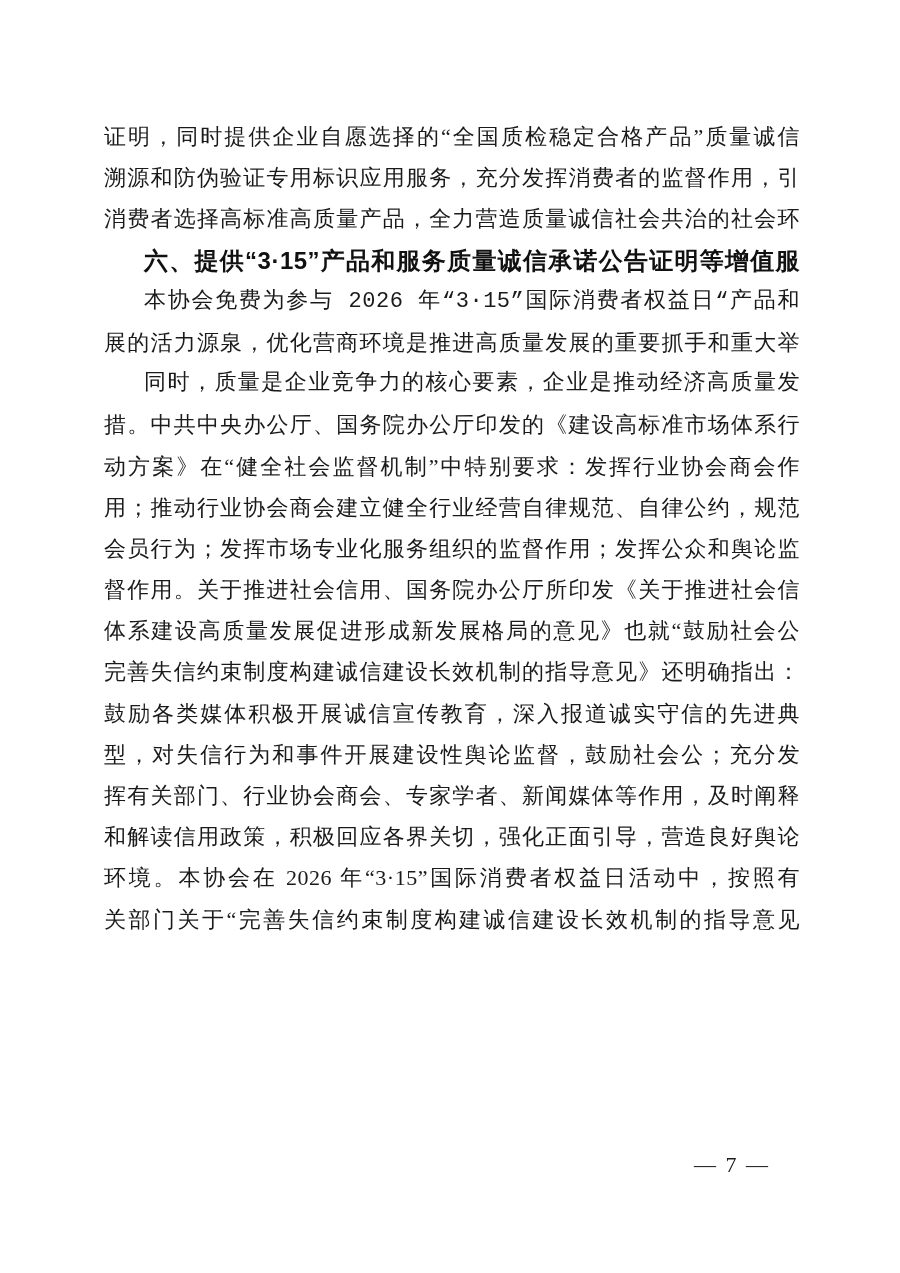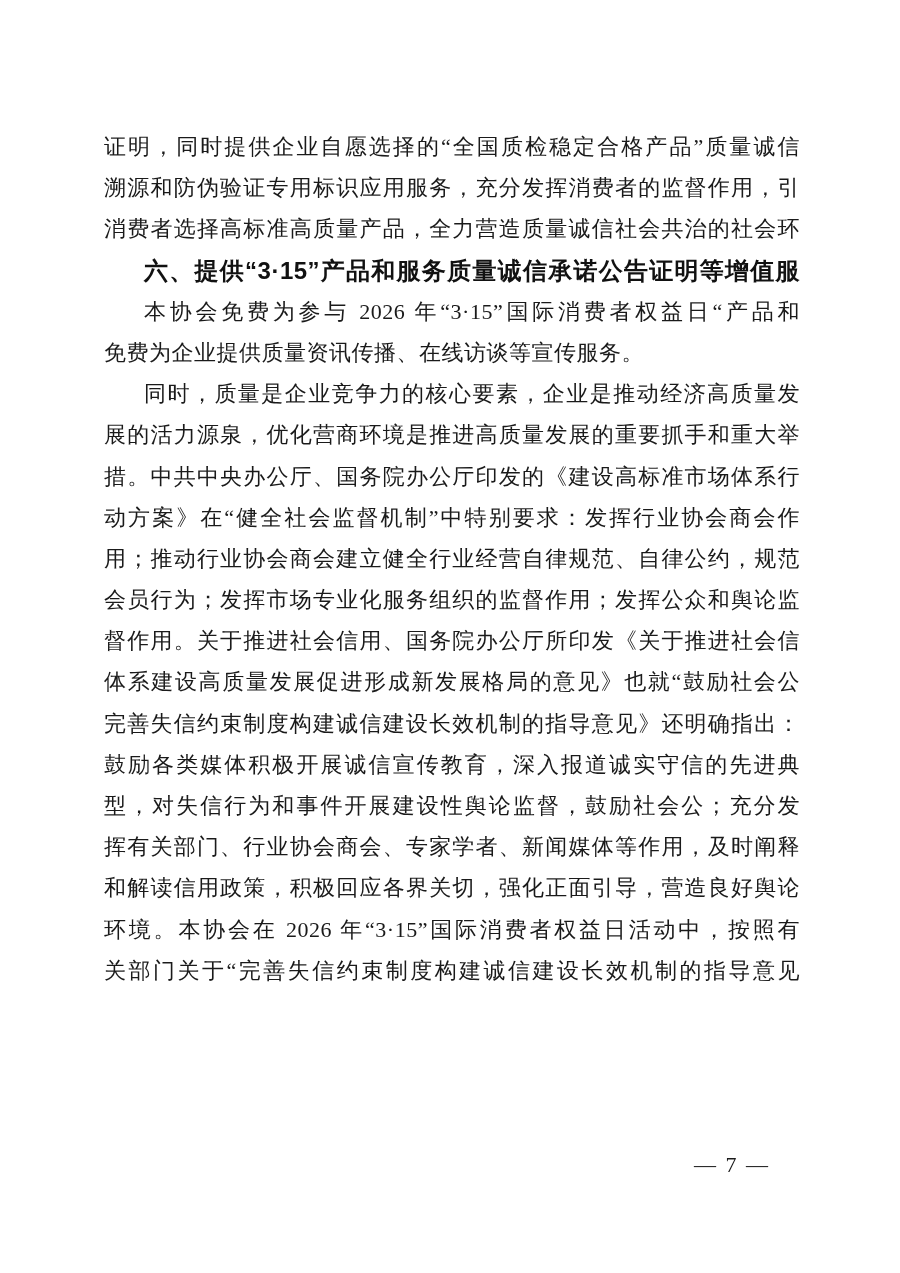--- a/index.html
+++ b/index.html
@@ -12,37 +12,38 @@
     width: 900px;
     height: 1273px;
     background: #ffffff;
     overflow: hidden;
     font-family: "Liberation Serif", "DejaVu Serif", serif;
     color: #1a1a1a;
   }
   .doc-body {
     position: absolute;
     left: 104px;
-    top: 126px;
+    top: 116px;
     width: 696px;
   }
   .line {
     font-size: 22px;
     line-height: 41.2px;
     height: 41.2px;
     overflow: hidden;
     text-align: justify;
     text-align-last: justify;
     -moz-text-align-last: justify;
     text-justify: inter-character;
     letter-spacing: 0.5px;
     white-space: normal;
   }
   .line.indent {
     text-indent: 40px;
+    font-family: Liberation Mono, monospace;
   }
   .line.end {
     text-align-last: left;
     -moz-text-align-last: left;
   }
   .line.heading {
     font-family: "Liberation Sans", "DejaVu Sans", sans-serif;
     font-weight: 700;
     font-size: 24px;
     color: #111111;
@@ -61,23 +62,22 @@
 </head>
 <body>
 
 <div class="page">
   <div class="doc-body">
       <div class="line">证明，同时提供企业自愿选择的“全国质检稳定合格产品”质量诚信</div>
       <div class="line">溯源和防伪验证专用标识应用服务，充分发挥消费者的监督作用，引导</div>
       <div class="line">消费者选择高标准高质量产品，全力营造质量诚信社会共治的社会环境。</div>
       <div class="line heading indent">六、提供“3·15”产品和服务质量诚信承诺公告证明等增值服务</div>
       <div class="line indent">本协会免费为参与 2026 年“3·15”国际消费者权益日“产品和</div>
-      <div class="line end">免费为企业提供质量资讯传播、在线访谈等宣传服务。</div>
+      <div class="line">展的活力源泉，优化营商环境是推进高质量发展的重要抓手和重大举</div>
       <div class="line indent">同时，质量是企业竞争力的核心要素，企业是推动经济高质量发</div>
-      <div class="line">展的活力源泉，优化营商环境是推进高质量发展的重要抓手和重大举</div>
       <div class="line">措。中共中央办公厅、国务院办公厅印发的《建设高标准市场体系行</div>
       <div class="line">动方案》在“健全社会监督机制”中特别要求：发挥行业协会商会作</div>
       <div class="line">用；推动行业协会商会建立健全行业经营自律规范、自律公约，规范</div>
       <div class="line">会员行为；发挥市场专业化服务组织的监督作用；发挥公众和舆论监</div>
       <div class="line">督作用。关于推进社会信用、国务院办公厅所印发《关于推进社会信用</div>
       <div class="line">体系建设高质量发展促进形成新发展格局的意见》也就“鼓励社会公</div>
       <div class="line">完善失信约束制度构建诚信建设长效机制的指导意见》还明确指出：</div>
       <div class="line">鼓励各类媒体积极开展诚信宣传教育，深入报道诚实守信的先进典</div>
       <div class="line">型，对失信行为和事件开展建设性舆论监督，鼓励社会公；充分发</div>
       <div class="line">挥有关部门、行业协会商会、专家学者、新闻媒体等作用，及时阐释</div>

